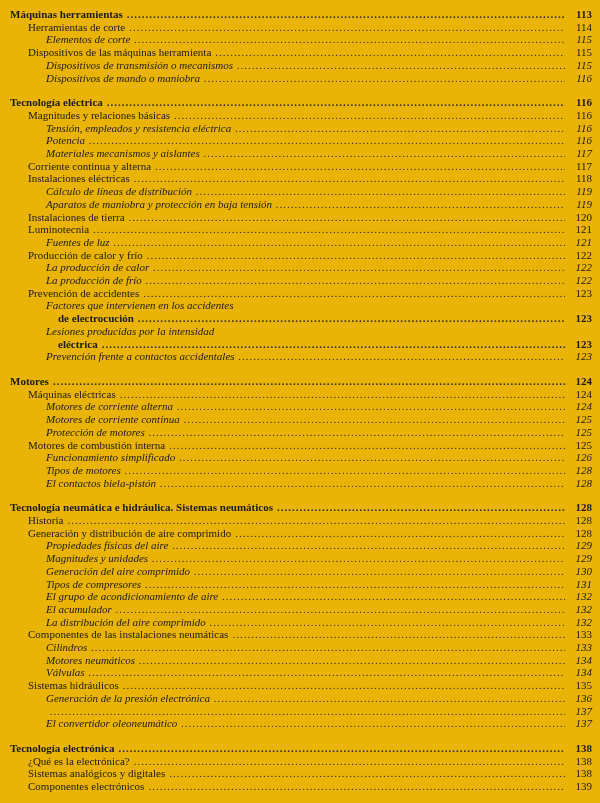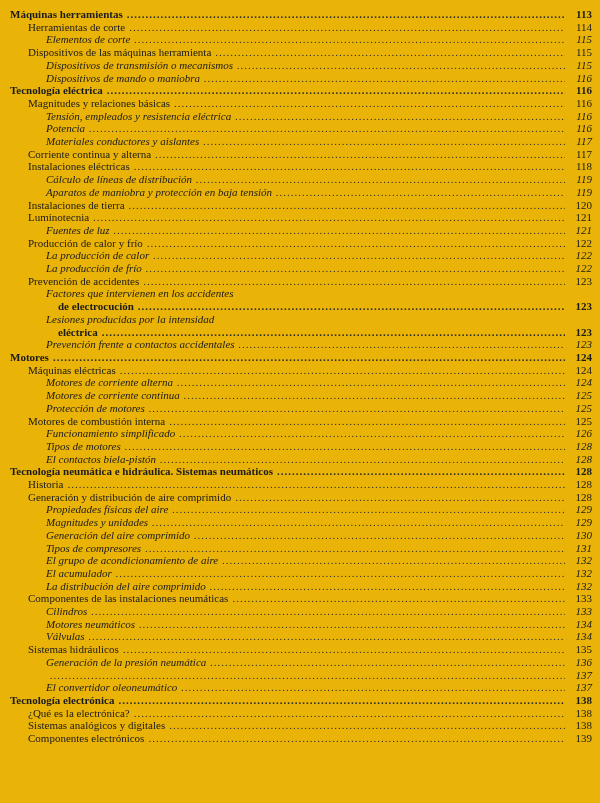--- a/index.html
+++ b/index.html
@@ -10,21 +10,21 @@
     margin: 0 auto;
     background: #eab308;
     box-sizing: border-box;
     padding: 8px 8px 6px 10px;
     font-family: "Liberation Serif", "DejaVu Serif", serif;
     font-size: 11px;
     line-height: 12.7px;
     color: #1b1b1b;
     overflow: hidden;
   }
-  .toc-section + .toc-section { margin-top: 0; }
+  .toc-section + .toc-section { margin-top: 12px; }
   .toc-row { display: flex; align-items: baseline; }
   .toc-row.lv0 { font-weight: bold; }
   .toc-row.lv1 { padding-left: 18px; align-items: flex-end; }
   .toc-row.lv2 { padding-left: 36px; font-style: italic; }
   .toc-row.cont-extra { padding-left: 48px; font-weight: bold; }
   .label { white-space: nowrap; flex: 0 0 auto; }
   .leader {
     flex: 1 1 auto;
     overflow: hidden;
     white-space: nowrap;
@@ -93,21 +93,21 @@
           <span class="label">Tensión, empleados y resistencia eléctrica</span>
           <span class="leader"></span>
           <span class="pagenum">116</span>
         </div>
         <div class="toc-row lv2">
           <span class="label">Potencia</span>
           <span class="leader"></span>
           <span class="pagenum">116</span>
         </div>
         <div class="toc-row lv2">
-          <span class="label">Materiales conductores y aislantes</span>
+          <span class="label">Materiales mecanismos y aislantes</span>
           <span class="leader"></span>
           <span class="pagenum">117</span>
         </div>
         <div class="toc-row lv1">
           <span class="label">Corriente continua y alterna</span>
           <span class="leader"></span>
           <span class="pagenum">117</span>
         </div>
         <div class="toc-row lv1">
           <span class="label">Instalaciones eléctricas</span>
@@ -298,21 +298,21 @@
           <span class="label">Válvulas</span>
           <span class="leader"></span>
           <span class="pagenum">134</span>
         </div>
         <div class="toc-row lv1">
           <span class="label">Sistemas hidráulicos</span>
           <span class="leader"></span>
           <span class="pagenum">135</span>
         </div>
         <div class="toc-row lv2">
-          <span class="label">Generación de la presión neumática</span>
+          <span class="label">Generación de la presión electrónica</span>
           <span class="leader"></span>
           <span class="pagenum">136</span>
         </div>
         <div class="toc-row lv2">
           <span class="leader"></span>
           <span class="pagenum">137</span>
         </div>
         <div class="toc-row lv2">
           <span class="label">El convertidor oleoneumático</span>
           <span class="leader"></span>

